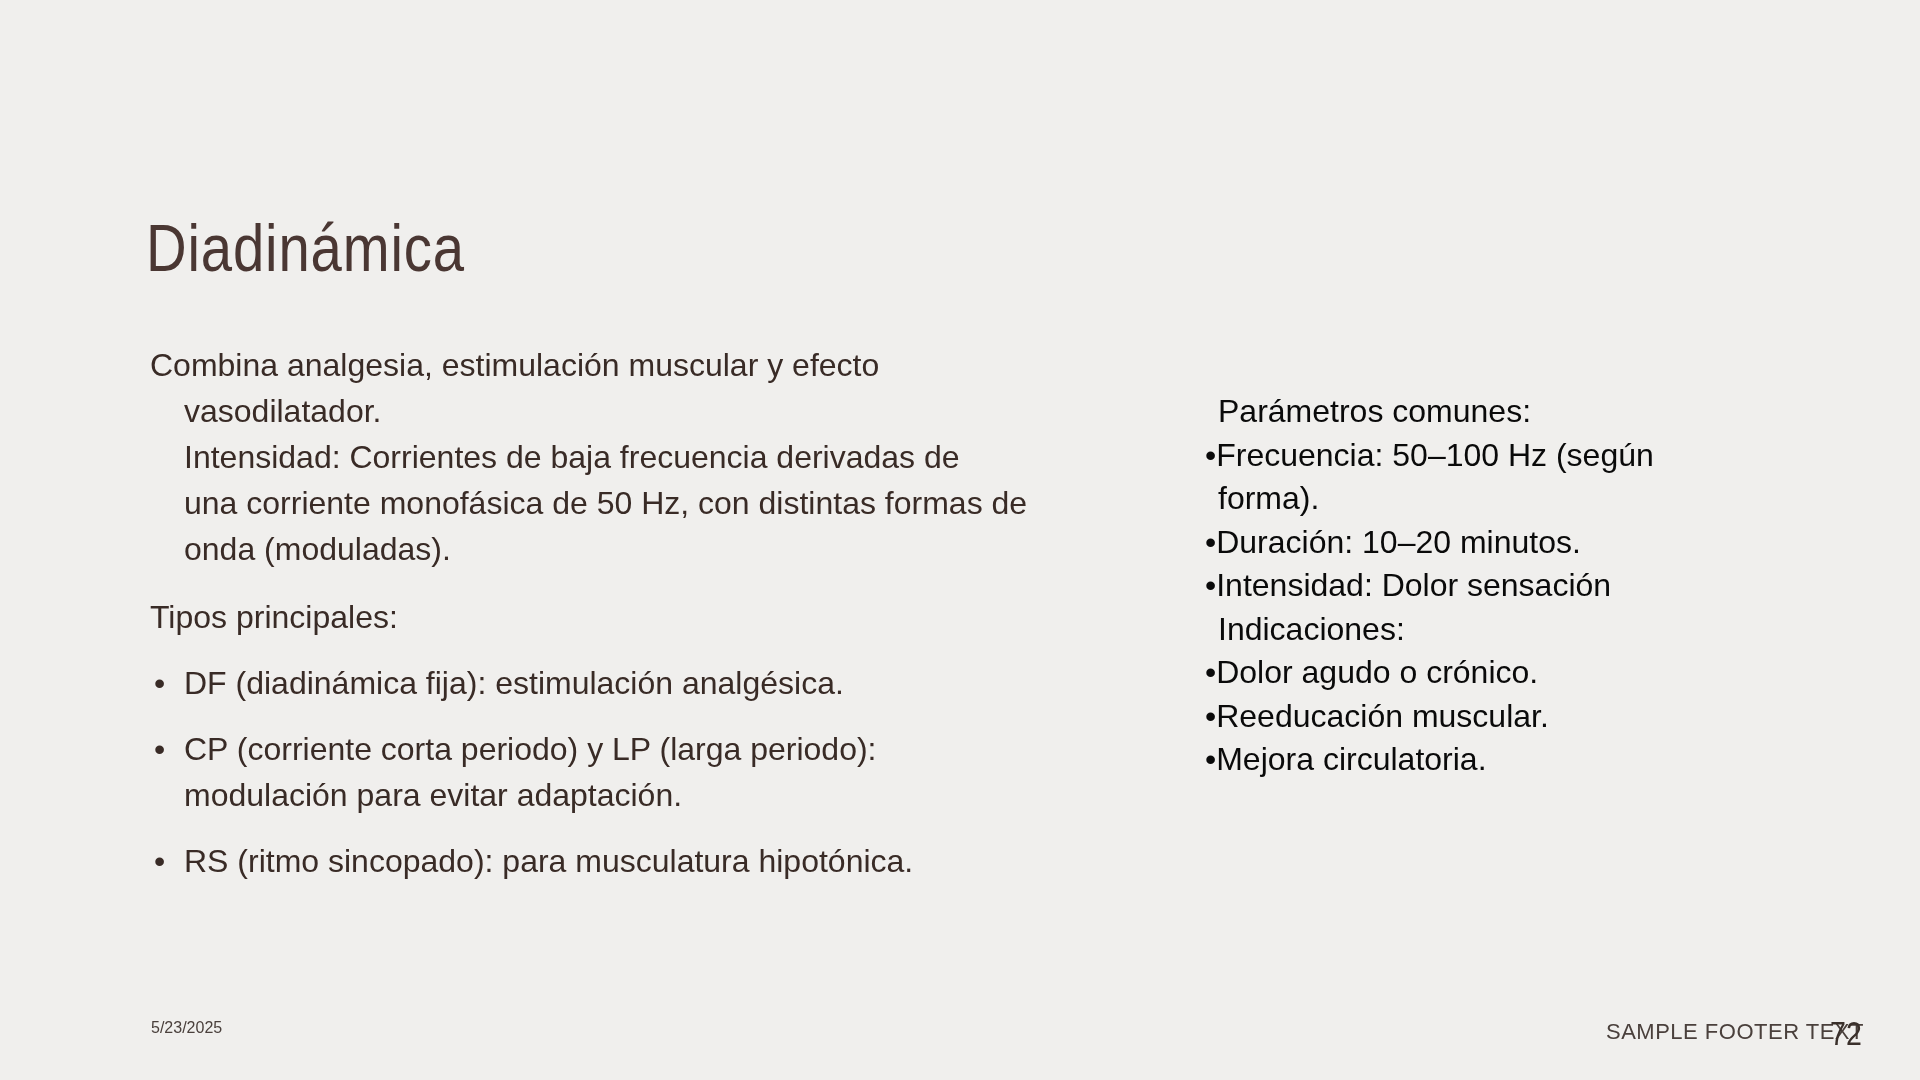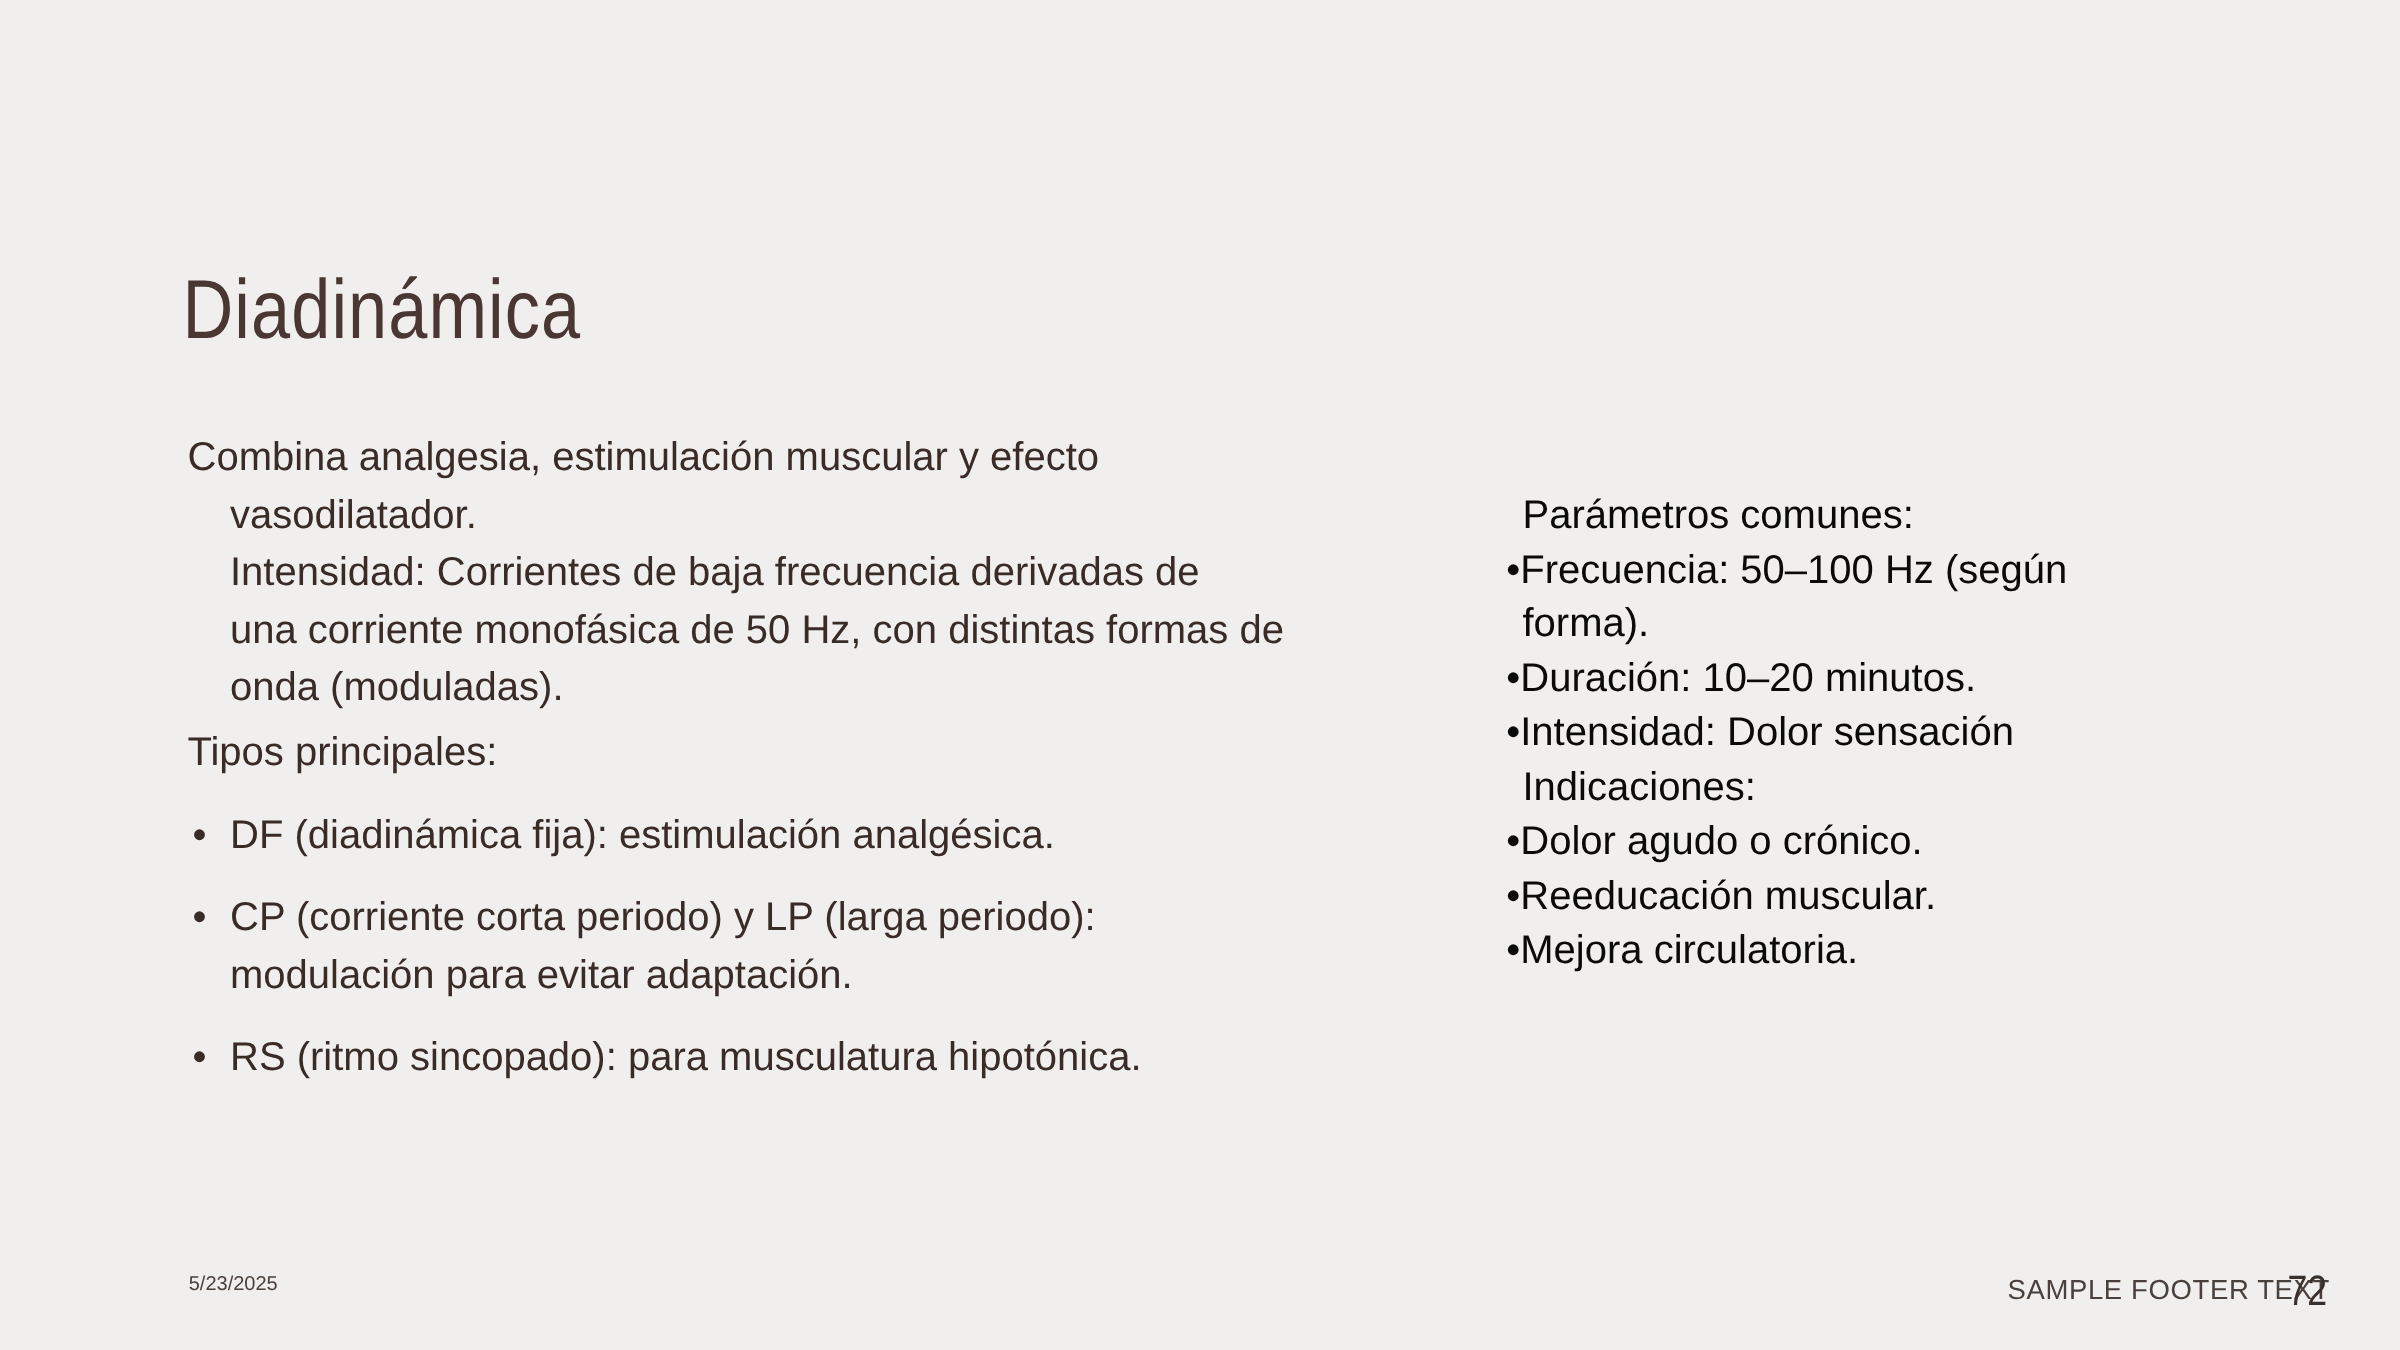--- a/index.html
+++ b/index.html
@@ -49,21 +49,21 @@
     font-size: 32px;
     line-height: 43.5px;
     color: var(--right-text, #0a0a0a);
   }
   .row { white-space: nowrap; }
   .b { font-weight: normal; }
 
   
   .left-col .row.ind,
   .left-col .row.bullet { padding-left: 34px; }
-  .left-col .row.heading { margin-top: 6px; }
+  .left-col .row.heading { margin-top: 22px; }
   .left-col .row.bullet { margin-top: 20px; }
   .left-col .marker {
     display: inline-block;
     width: 30px;
     margin-left: -30px;
   }
 
   
   .right-col .row.heading,
   .right-col .row.cont { padding-left: 13px; }

